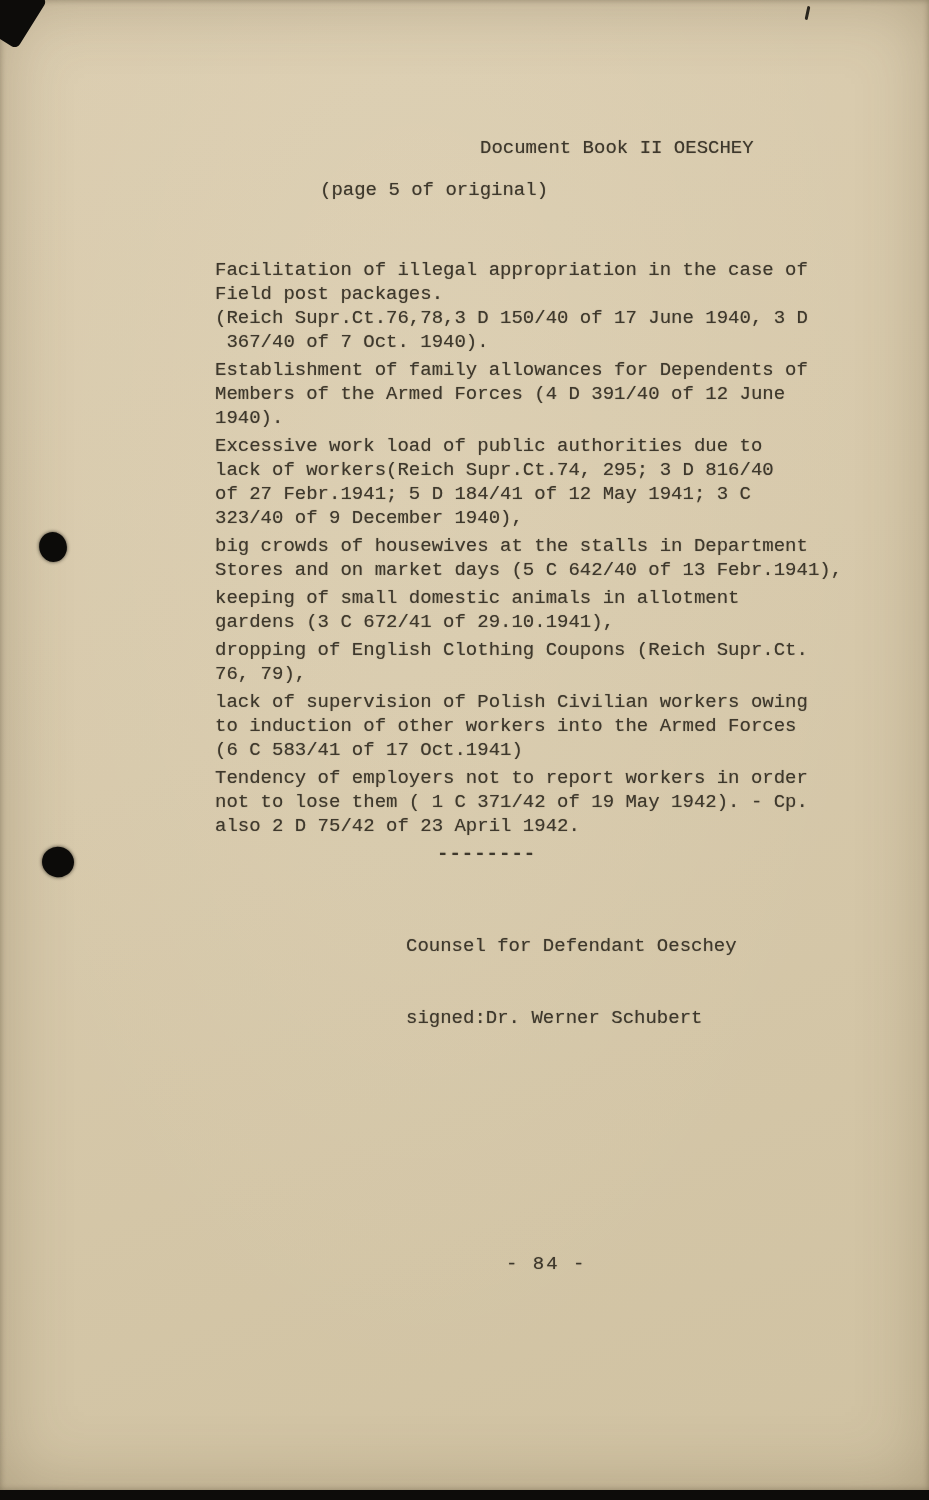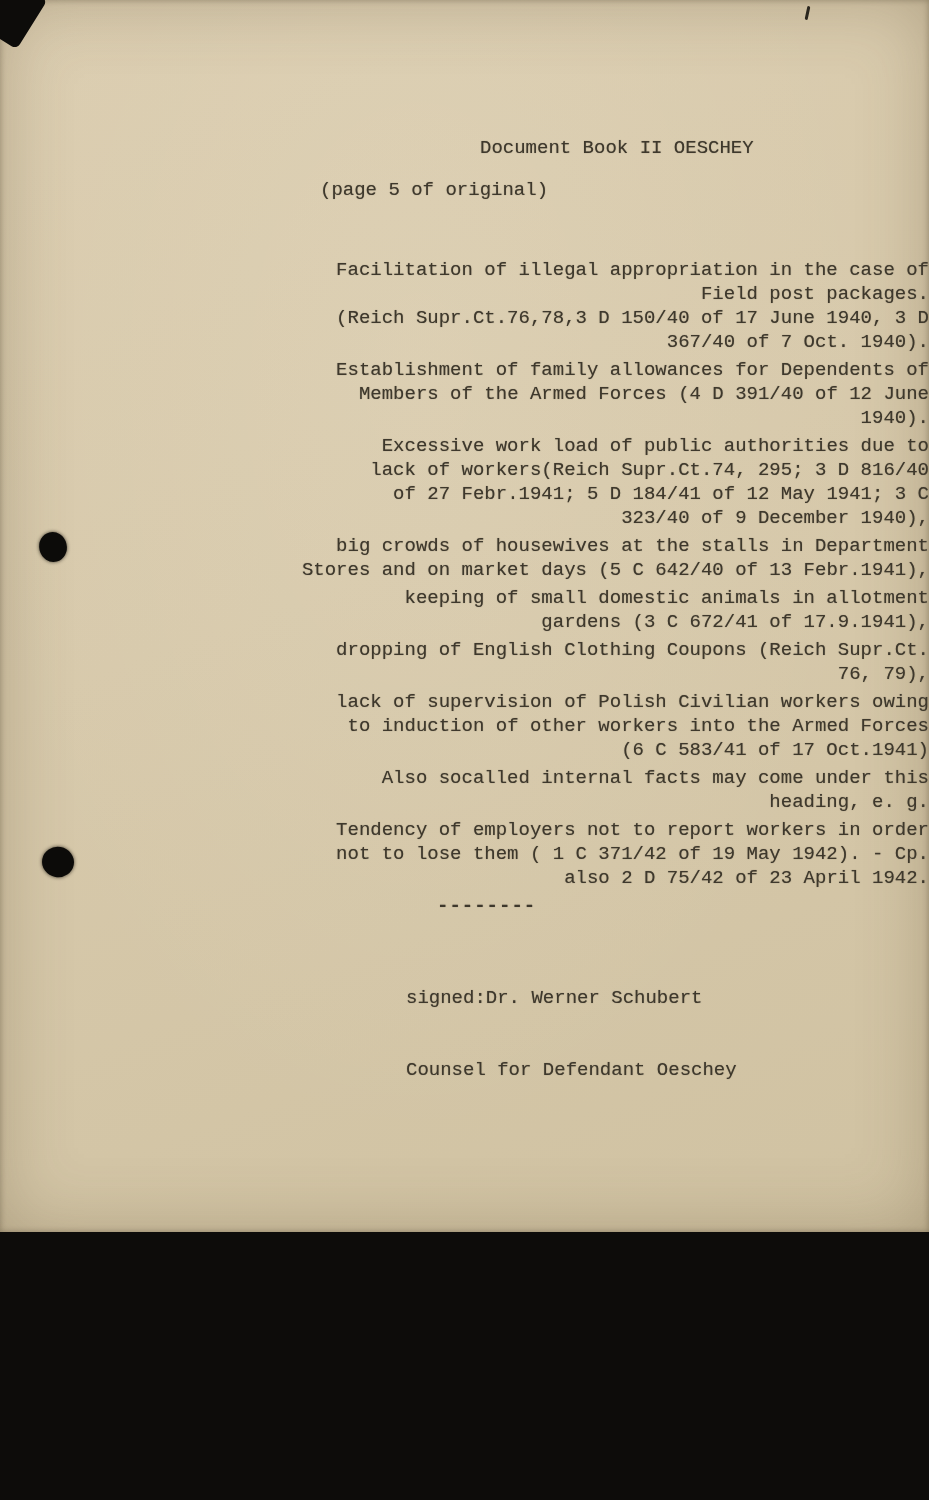--- a/index.html
+++ b/index.html
@@ -6,21 +6,21 @@
     margin: 0;
     padding: 0;
     background: #0d0c0a;
     width: 929px;
     height: 1500px;
     overflow: hidden;
   }
   .paper {
     position: relative;
     width: 929px;
-    height: 1232px;
+    height: 1490px;
     background:
       radial-gradient(ellipse at 45% 30%, rgba(255,250,235,0.10), rgba(0,0,0,0) 65%),
       linear-gradient(160deg, #dbcdb0 0%, #d7c9ab 45%, #d0c2a2 100%);
     box-shadow: inset 0 0 70px rgba(92,76,48,0.30), inset 0 0 6px rgba(40,32,18,0.35);
     font-family: "Liberation Mono", "DejaVu Sans Mono", monospace;
     color: #3e382c;
     font-size: 19px;
     line-height: 24px;
     text-shadow: 0 0 1px rgba(62,56,44,0.55);
     overflow: hidden;
@@ -68,21 +68,20 @@
   }
   .body-text {
     position: absolute;
     top: 258px;
     left: 0;
     width: 929px;
   }
   .para {
     margin: 0 0 4px 215px;
     white-space: pre-wrap;
-    text-align: right;
   }
   .para.ind0 { margin-left: 186px; }
   .separator {
     margin: 3px 0 20px 437px;
     white-space: pre;
     font-weight: bold;
     letter-spacing: 1px;
   }
   .certified {
     margin: 0 0 16px 215px;
@@ -129,36 +128,34 @@
     <p class="para">Establishment of family allowances for Dependents of
 Members of the Armed Forces (4 D 391/40 of 12 June
 1940).</p>
     <p class="para">Excessive work load of public authorities due to
 lack of workers(Reich Supr.Ct.74, 295; 3 D 816/40
 of 27 Febr.1941; 5 D 184/41 of 12 May 1941; 3 C
 323/40 of 9 December 1940),</p>
     <p class="para">big crowds of housewives at the stalls in Department
 Stores and on market days (5 C 642/40 of 13 Febr.1941),</p>
     <p class="para">keeping of small domestic animals in allotment
-gardens (3 C 672/41 of 17.9.1941),</p>
+gardens (3 C 672/41 of 29.10.1941),</p>
     <p class="para">dropping of English Clothing Coupons (Reich Supr.Ct.
 76, 79),</p>
     <p class="para">lack of supervision of Polish Civilian workers owing
 to induction of other workers into the Armed Forces
 (6 C 583/41 of 17 Oct.1941)</p>
-    <p class="para ind0">Also socalled internal facts may come under this
-heading, e. g.</p>
     <p class="para">Tendency of employers not to report workers in order
 not to lose them ( 1 C 371/42 of 19 May 1942). - Cp.
 also 2 D 75/42 of 23 April 1942.</p>
 
     <div class="separator">--------</div>
 
 
     <div class="signature">
+      <div>Counsel for Defendant Oeschey</div>
       <div>signed:Dr. Werner Schubert</div>
-      <div>Counsel for Defendant Oeschey</div>
     </div>
   </div>
 
   <div class="page-number">- 84 -</div>
 
 </div>
 
 </body></html>

